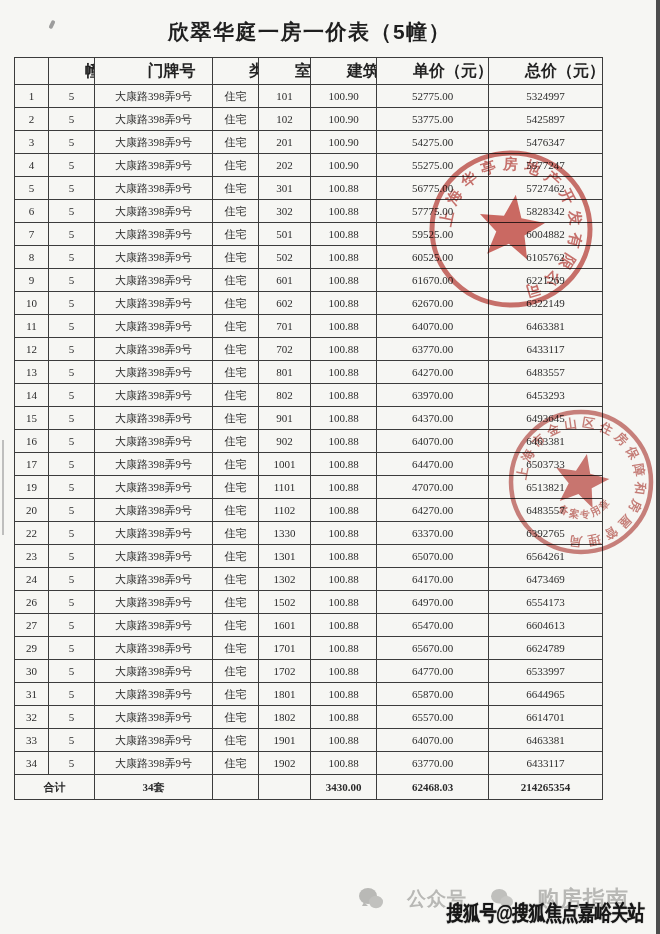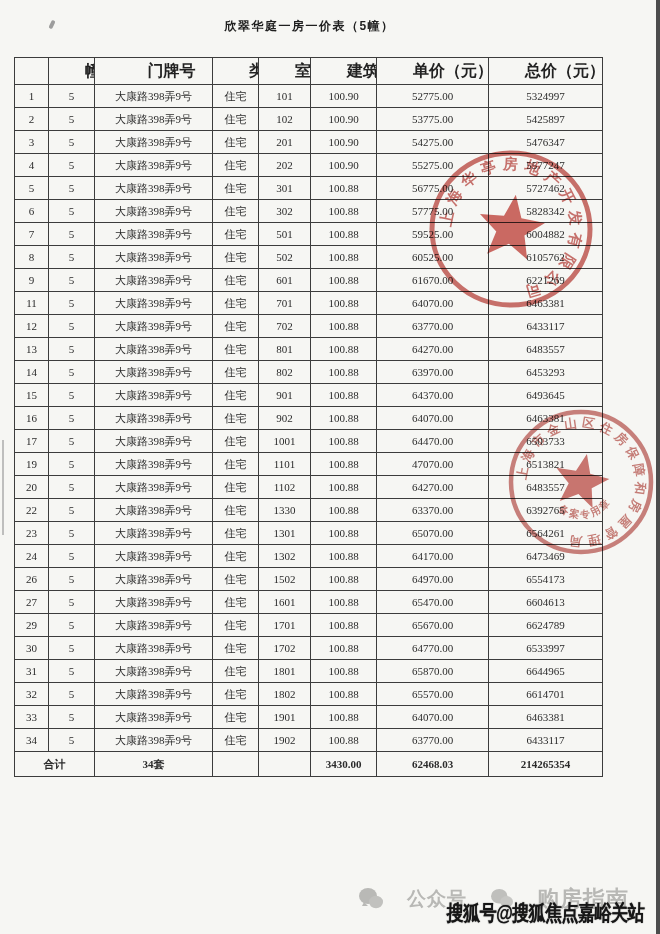--- a/index.html
+++ b/index.html
@@ -6,21 +6,21 @@
   .page{
     position:relative;
     width:660px;height:934px;
     background:#f6f6f3;
     font-family:"Liberation Sans", sans-serif;
     overflow:hidden;
   }
   .page-title{
     position:absolute;left:14px;top:18px;width:591px;
     text-align:center;
-    font-size:12px;font-weight:bold;color:#1f1f1f;
+    font-size:21px;font-weight:bold;color:#1f1f1f;
     letter-spacing:1.5px;
     font-family:"Liberation Sans", sans-serif;
   }
   table.price-table{
     position:absolute;left:14px;top:57px;width:588px;
     border-collapse:collapse;table-layout:fixed;
     font-family:"Liberation Serif", serif;
   }
   .price-table th,.price-table td{
     border:1.5px solid #3c3c3c;
@@ -185,20 +185,30 @@
           <td>9</td>
           <td>5</td>
           <td>大康路398弄9号</td>
           <td>住宅</td>
           <td>601</td>
           <td>100.88</td>
           <td>61670.00</td>
           <td>6221269</td>
         </tr>
         <tr>
+          <td>10</td>
+          <td>5</td>
+          <td>大康路398弄9号</td>
+          <td>住宅</td>
+          <td>602</td>
+          <td>100.88</td>
+          <td>62670.00</td>
+          <td>6322149</td>
+        </tr>
+        <tr>
           <td>11</td>
           <td>5</td>
           <td>大康路398弄9号</td>
           <td>住宅</td>
           <td>701</td>
           <td>100.88</td>
           <td>64070.00</td>
           <td>6463381</td>
         </tr>
         <tr>

